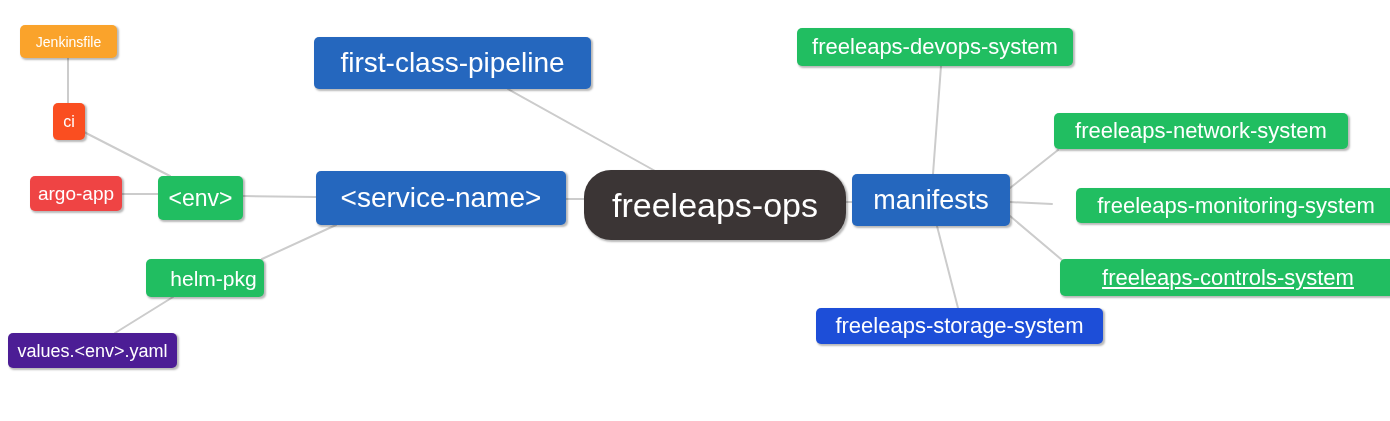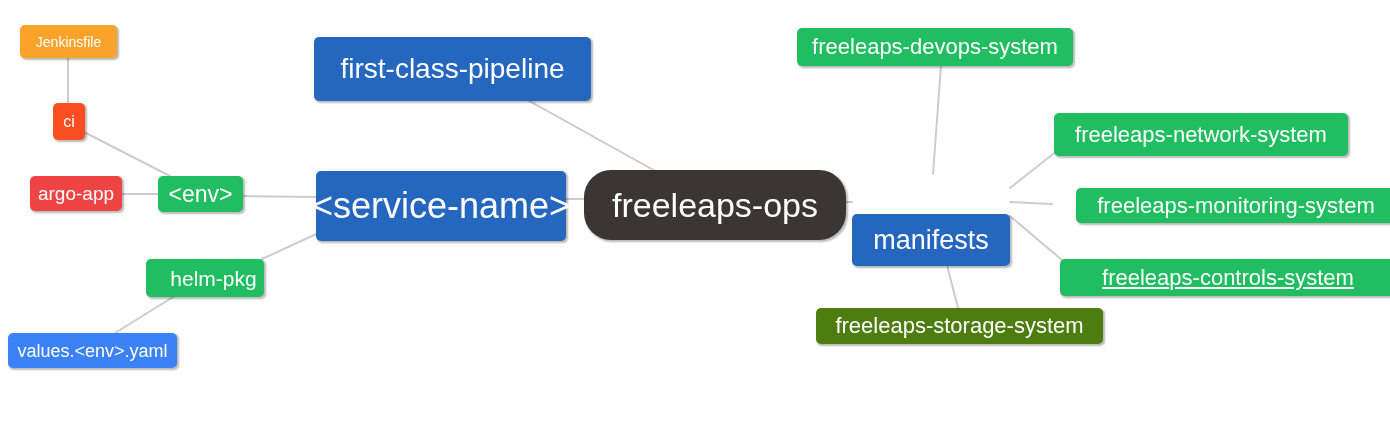--- a/index.html
+++ b/index.html
@@ -32,29 +32,29 @@
     box-shadow: 1.5px 1.5px 2px rgba(0,0,0,0.28);
     white-space: nowrap;
     cursor: default;
     line-height: 1;
     box-sizing: border-box;
   }
   
   .n-jenkinsfile            { left: 20px;   top: 25px;  width: 97px;  height: 33px; font-size: 14px; }
   .n-ci                     { left: 53px;   top: 103px; width: 32px;  height: 37px; font-size: 16px; }
   .n-argo-app               { left: 30px;   top: 176px; width: 92px;  height: 35px; font-size: 19px; }
-  .n-env                    { left: 158px;  top: 176px; width: 85px;  height: 36px; font-size: 23px; }
+  .n-env                    { left: 158px;  top: 176px; width: 85px;  height: 44px; font-size: 23px; }
   .n-helm-pkg               { left: 146px;  top: 259px; width: 118px; height: 38px; font-size: 21px; }
   .n-values-env-yaml        { left: 8px;    top: 333px; width: 169px; height: 35px; font-size: 18px; }
-  .n-first-class-pipeline   { left: 314px;  top: 37px;  width: 277px; height: 64px; font-size: 28px; }
-  .n-service-name           { left: 316px;  top: 171px; width: 250px; height: 70px; font-size: 36px; }
+  .n-first-class-pipeline   { left: 314px;  top: 37px;  width: 277px; height: 52px; font-size: 28px; }
+  .n-service-name           { left: 316px;  top: 171px; width: 250px; height: 54px; font-size: 28px; }
   .n-freeleaps-ops          { left: 584px;  top: 170px; width: 262px; height: 70px; font-size: 34px; border-radius: 4px; }
   .n-manifests              { left: 852px;  top: 174px; width: 158px; height: 52px; font-size: 27px; }
   .n-devops-system          { left: 797px;  top: 28px;  width: 276px; height: 38px; font-size: 22px; }
-  .n-network-system         { left: 1054px; top: 113px; width: 294px; height: 43px; font-size: 22px; }
+  .n-network-system         { left: 1054px; top: 113px; width: 294px; height: 36px; font-size: 22px; }
   .n-monitoring-system      { left: 1052px; top: 188px; width: 320px; height: 35px; font-size: 22px; margin-left: 24px; }
   .n-controls-system        { left: 1060px; top: 259px; width: 336px; height: 37px; font-size: 22px; text-decoration: underline; }
   .n-storage-system         { left: 816px;  top: 308px; width: 287px; height: 36px; font-size: 22px; }
 </style>
 </head>
 <body>
 
 <div class="canvas">
 
   <svg class="edges" viewBox="0 0 1390 421">
@@ -72,24 +72,24 @@
     <line x1="1010" y1="202" x2="1052" y2="204" stroke-width="2" stroke-linecap="round" stroke="#CCCCCC"></line>
     <line x1="1010" y1="216" x2="1062" y2="260" stroke-width="2" stroke-linecap="round" stroke="#CCCCCC"></line>
     <line x1="937" y1="226" x2="958" y2="308" stroke-width="2" stroke-linecap="round" stroke="#CCCCCC"></line>
   </svg>
 
   <div class="node n-jenkinsfile" style="background: rgb(250, 163, 43); color: rgb(255, 255, 255);">Jenkinsfile</div>
   <div class="node n-ci" style="background: rgb(250, 78, 32); color: rgb(255, 255, 255);">ci</div>
   <div class="node n-argo-app" style="background: #ef4444; color: rgb(255, 255, 255);">argo-app</div>
   <div class="node n-env" style="background: rgb(33, 190, 97); color: rgb(255, 255, 255);">&lt;env&gt;</div>
   <div class="node n-helm-pkg" style="background: rgb(33, 190, 97); color: rgb(255, 255, 255); padding-left: 17px;">helm-pkg</div>
-  <div class="node n-values-env-yaml" style="background: #3b82f6; color: rgb(255, 255, 255);">values.&lt;env&gt;.yaml</div>
+  <div class="node n-values-env-yaml" style="background: #4c1d95; color: rgb(255, 255, 255);">values.&lt;env&gt;.yaml</div>
   <div class="node n-first-class-pipeline" style="background: rgb(37, 103, 190); color: rgb(255, 255, 255);">first-class-pipeline</div>
   <div class="node n-service-name" style="background: rgb(37, 103, 190); color: rgb(255, 255, 255);">&lt;service-name&gt;</div>
   <div class="node n-freeleaps-ops" style="background: rgb(59, 53, 53); color: rgb(255, 255, 255); border-radius: 27px;">freeleaps-ops</div>
-  <div class="node n-manifests" style="background: rgb(37, 103, 190); color: rgb(255, 255, 255); margin-top: 40px;">manifests</div>
+  <div class="node n-manifests" style="background: rgb(37, 103, 190); color: rgb(255, 255, 255);">manifests</div>
   <div class="node n-devops-system" style="background: rgb(33, 190, 97); color: rgb(255, 255, 255);">freeleaps-devops-system</div>
   <div class="node n-network-system" style="background: rgb(33, 190, 97); color: rgb(255, 255, 255);">freeleaps-network-system</div>
   <div class="node n-monitoring-system" style="background: rgb(33, 190, 97); color: rgb(255, 255, 255);">freeleaps-monitoring-system</div>
   <div class="node n-controls-system" style="background: rgb(33, 190, 97); color: rgb(255, 255, 255);">freeleaps-controls-system</div>
-  <div class="node n-storage-system" style="background: #4d7c0f; color: rgb(255, 255, 255);">freeleaps-storage-system</div>
+  <div class="node n-storage-system" style="background: #1d4ed8; color: rgb(255, 255, 255);">freeleaps-storage-system</div>
 
 </div>
 
 </body></html>

